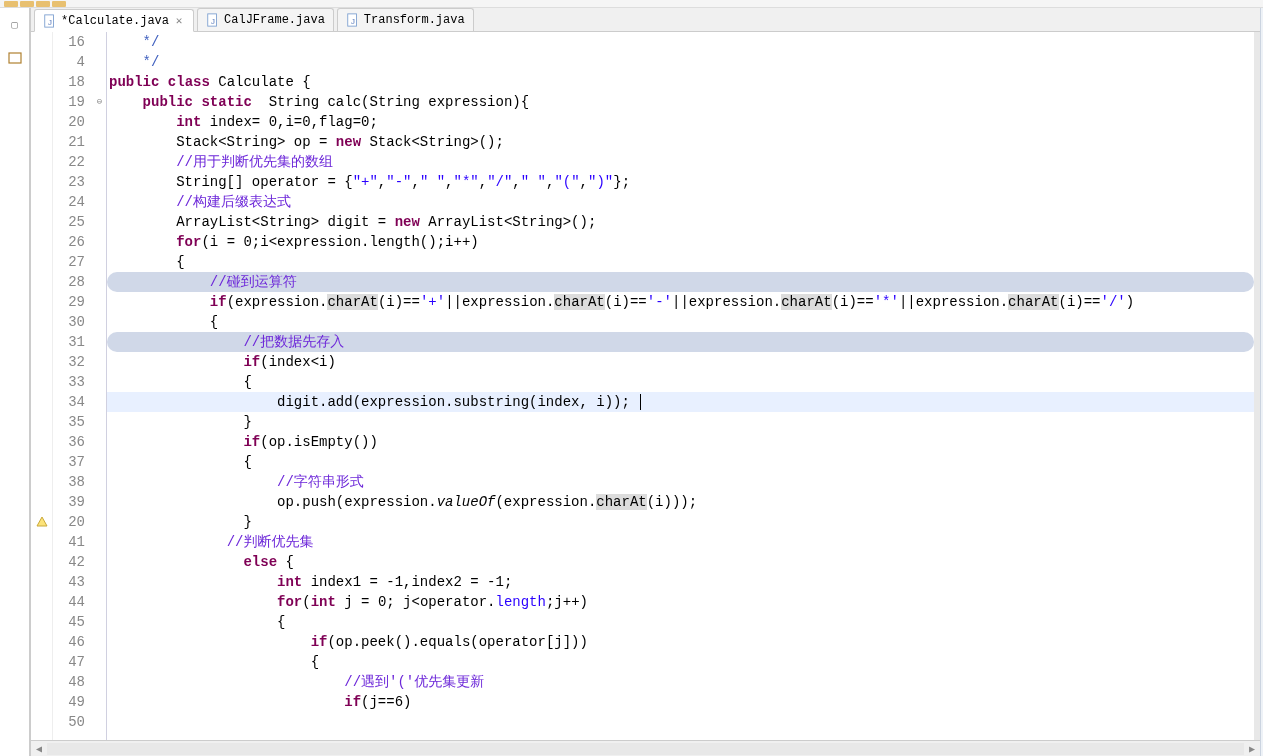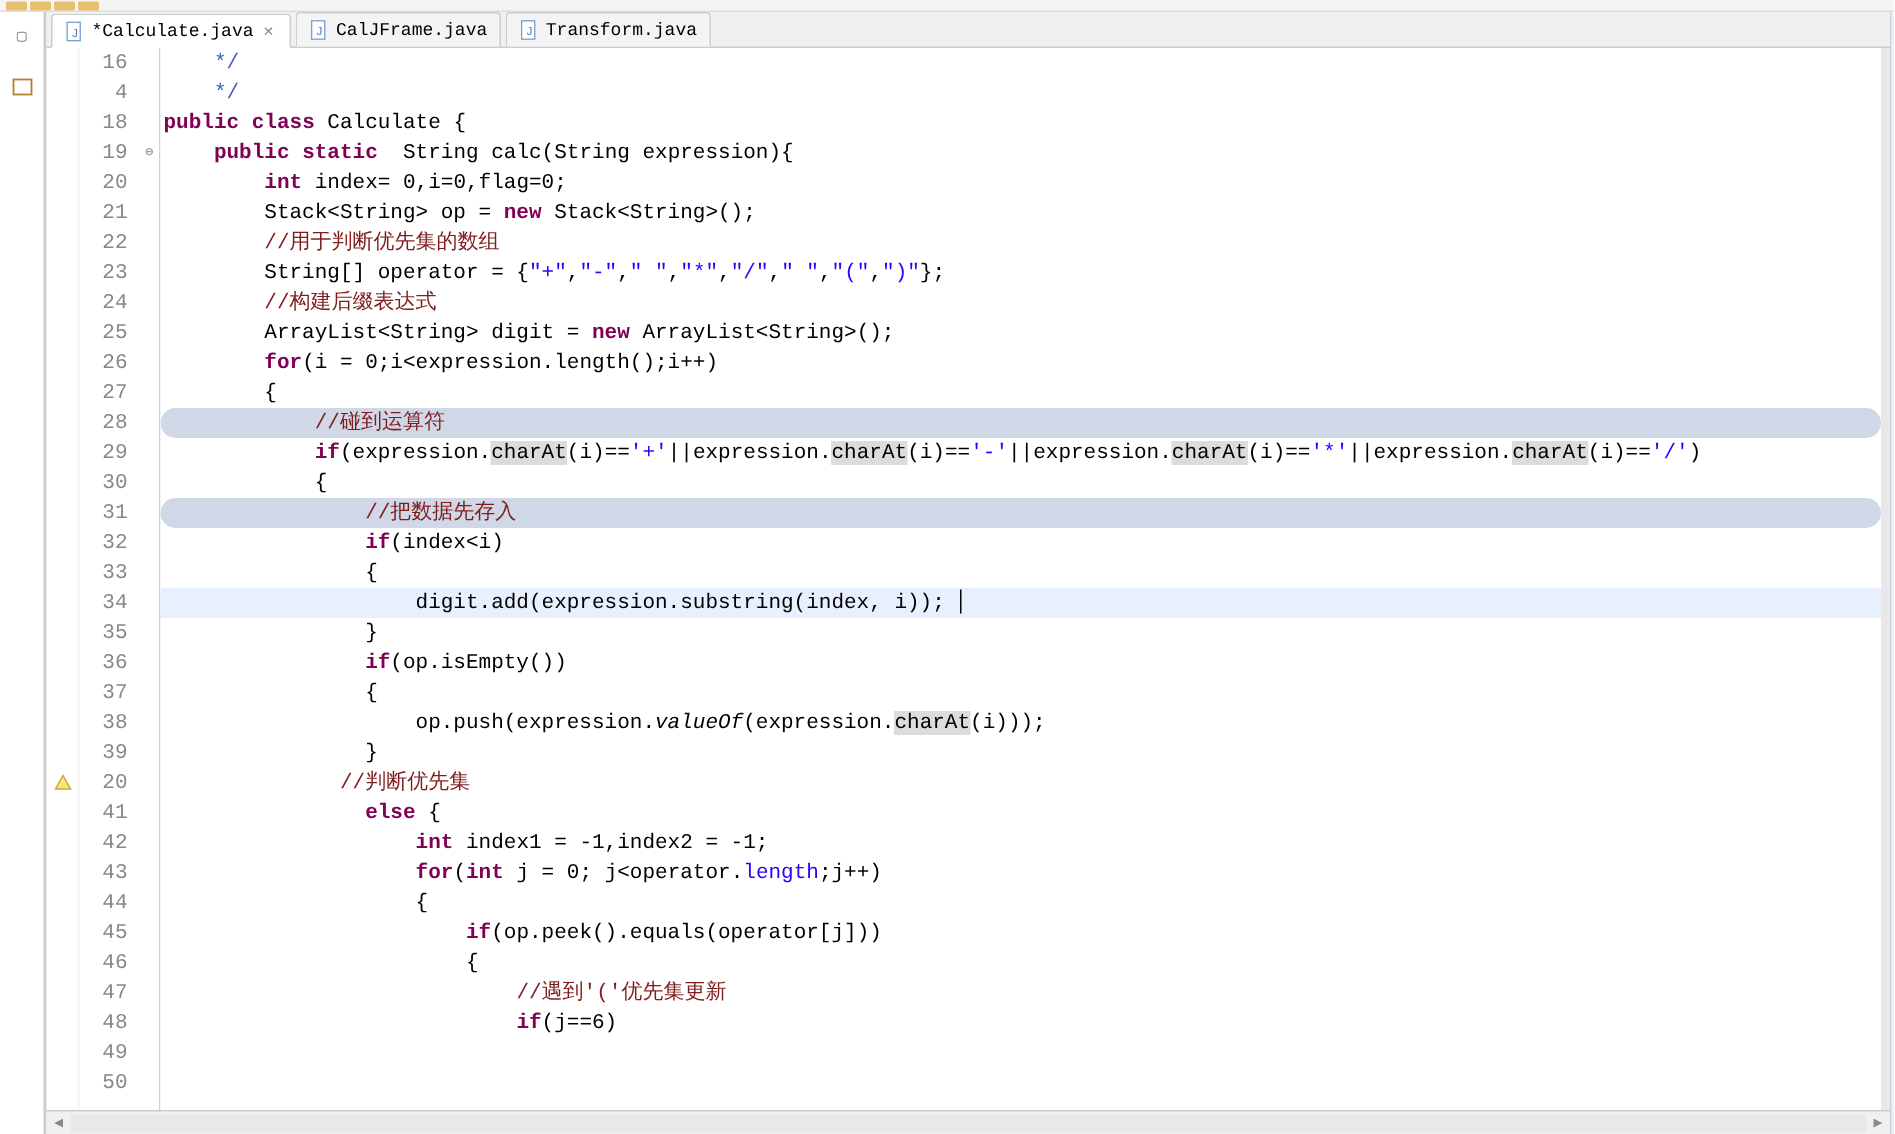--- a/index.html
+++ b/index.html
@@ -22,21 +22,21 @@
 .line-numbers { width:40px; text-align:right; color:#888; padding-right:8px; background:#fff; user-select:none; }
 .line-numbers div { height:20px; }
 .fold-strip { width:14px; background:#fff; border-right:1px solid #d0d0e0; }
 .fold-strip div { height:20px; display:flex; align-items:center; justify-content:center; font-size:9px; color:#888; }
 .overview-bar { width:6px; background:#e8e8e8; position:relative; }
 .code-body { flex:1; background:#fff; overflow:auto; }
 .code-body .row { height:20px; white-space:pre; padding-left:2px; }
 .row.hl-sel { background:#d0d8e8;border-radius:10px; }
 .row.hl-current { background:#e8f0ff; }
 .kw { color:#7f0055; font-weight:bold; }
-.cm { color:#7f1d1d; }
+.cm { color:#6d28d9; }
 .cmd { color:#3f5fbf; }
 .str { color:#2a00ff; }
 .id { color:#000; }
 .ital { font-style:italic; }
 .bghi { background:#dcdcdc; }
 .scroll-h { height:16px; background:#f0f0f0; border-top:1px solid #ccc; display:flex; align-items:center; }
 .scroll-h .arrow { width:16px; text-align:center; color:#888; font-size:10px; cursor:pointer; }
 .scroll-h .track { flex:1; height:12px; background:#e8e8e8; }
 .right-edge { width:3px; background:#eef2f7; border-left:1px solid #cbd4e0; }
 .caret { display:inline-block; width:1px; height:16px; background:#000; vertical-align:middle; margin-left:2px; }
@@ -227,20 +227,21 @@
           <div class="row hl-sel"><span class="id">            </span><span class="cm">//碰到运算符</span></div>
           <div class="row"><span class="id">            </span><span class="kw">if</span><span class="id">(expression.</span><span class="bghi">charAt</span><span class="id">(i)==</span><span class="str">'+'</span><span class="id">||expression.</span><span class="bghi">charAt</span><span class="id">(i)==</span><span class="str">'-'</span><span class="id">||expression.</span><span class="bghi">charAt</span><span class="id">(i)==</span><span class="str">'*'</span><span class="id">||expression.</span><span class="bghi">charAt</span><span class="id">(i)==</span><span class="str">'/'</span><span class="id">)</span></div>
           <div class="row"><span class="id">            {</span></div>
           <div class="row hl-sel"><span class="id">                </span><span class="cm">//把数据先存入</span></div>
           <div class="row"><span class="id">                </span><span class="kw">if</span><span class="id">(index&lt;i)</span></div>
           <div class="row"><span class="id">                {</span></div>
           <div class="row hl-current"><span class="id">                    digit.add(expression.substring(index, i)); </span><span class="caret"></span></div>
           <div class="row"><span class="id">                }</span></div>
           <div class="row"><span class="id">                </span><span class="kw">if</span><span class="id">(op.isEmpty())</span></div>
           <div class="row"><span class="id">                {</span></div>
+          <div class="row"><span class="id">                    </span><span class="cm">//字符串形式</span></div>
           <div class="row"><span class="id">                    op.push(expression.</span><span class="ital">valueOf</span><span class="id">(expression.</span><span class="bghi">charAt</span><span class="id">(i)));</span></div>
           <div class="row"><span class="id">                }</span></div>
           <div class="row"><span class="id">              </span><span class="cm">//判断优先集</span></div>
           <div class="row"><span class="id">                </span><span class="kw">else</span><span class="id"> {</span></div>
           <div class="row"><span class="id">                    </span><span class="kw">int</span><span class="id"> index1 = -1,index2 = -1;</span></div>
           <div class="row"><span class="id">                    </span><span class="kw">for</span><span class="id">(</span><span class="kw">int</span><span class="id"> j = 0; j&lt;operator.</span><span class="str">length</span><span class="id">;j++)</span></div>
           <div class="row"><span class="id">                    {</span></div>
           <div class="row"><span class="id">                        </span><span class="kw">if</span><span class="id">(op.peek().equals(operator[j]))</span></div>
           <div class="row"><span class="id">                        {</span></div>
           <div class="row"><span class="id">                            </span><span class="cm">//遇到'('优先集更新</span></div>

